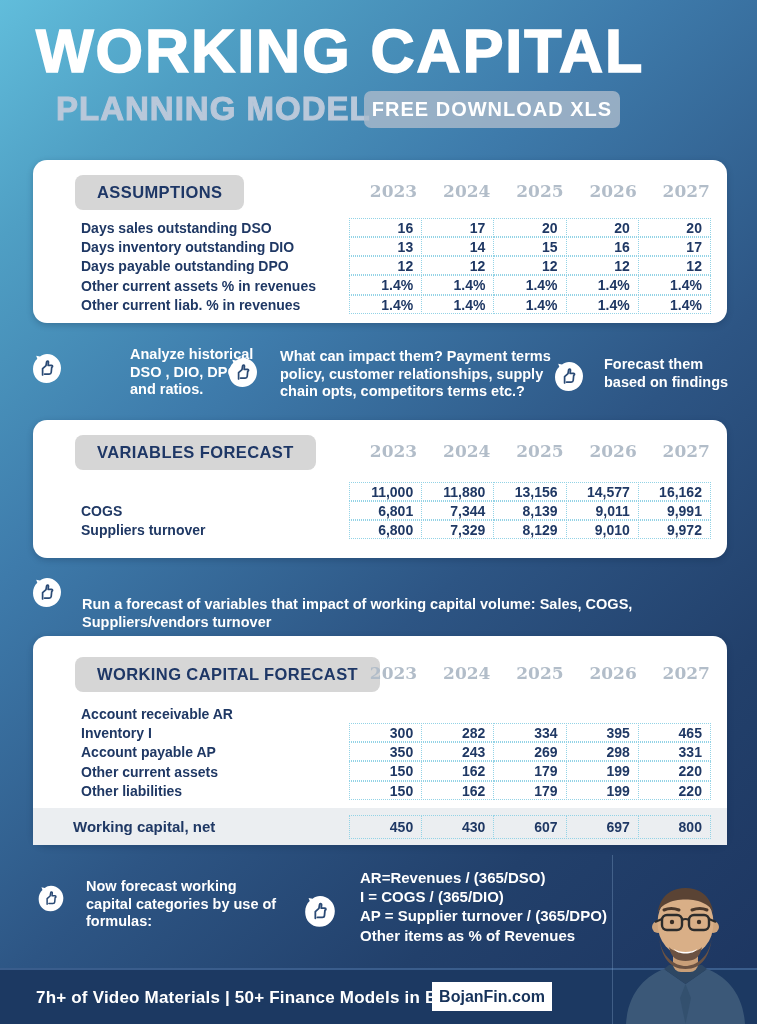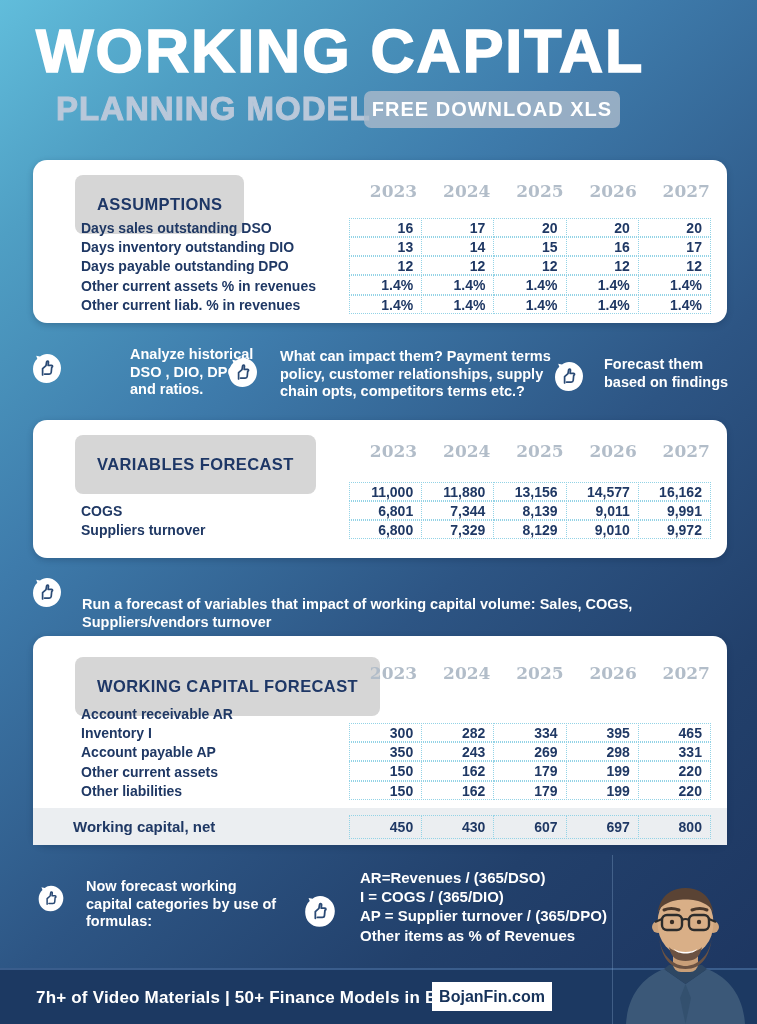--- a/index.html
+++ b/index.html
@@ -34,21 +34,21 @@
   .card{
     position:absolute; left:33px; width:694px; background:#ffffff;
     border-radius:14px; box-shadow:0 2px 6px rgba(10,30,60,.25);
   }
   .card-1{ top:160px; height:163px; }
   .card-2{ top:420px; height:138px; }
   .card-3{ top:636px; height:209px; }
 
   .badge{
     position:absolute; left:42px; display:inline-block;
-    background:#d6d6d6; border-radius:8px; padding:20px 22px;
+    background:#d6d6d6; border-radius:8px; padding:8px 22px;
     color:#1e3766; font-weight:bold; font-size:16.5px; letter-spacing:.4px;
     white-space:nowrap;
   }
   .card-1 .badge{ top:15px; }
   .card-2 .badge{ top:15px; }
   .card-3 .badge{ top:21px; }
 
   .years{
     position:absolute; left:317px; top:21px; width:366px; display:flex;
   }

